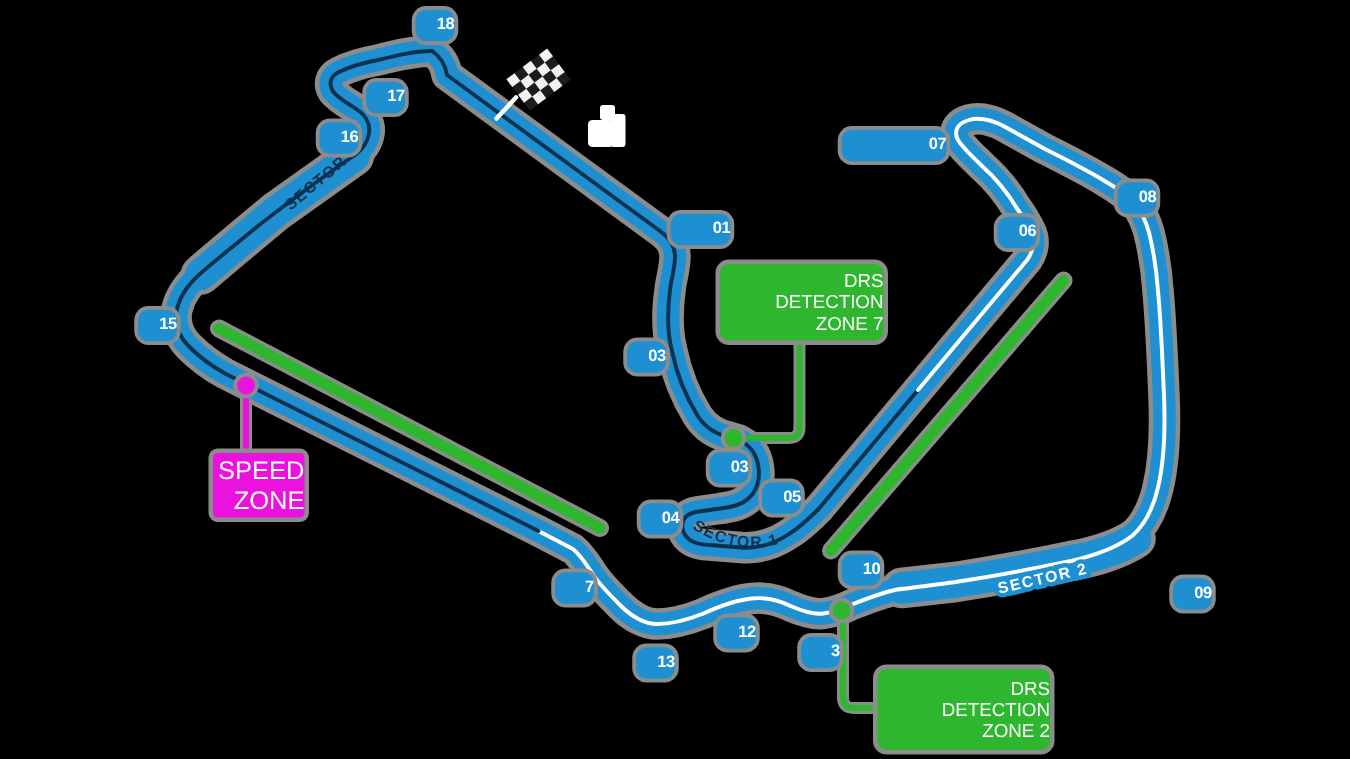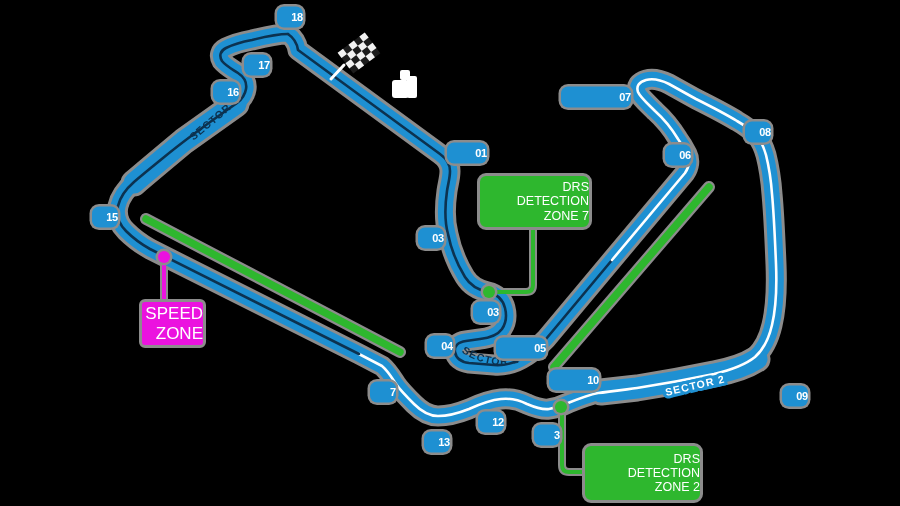--- a/index.html
+++ b/index.html
@@ -118,26 +118,26 @@
     <span class="ln">DRS</span>
     <span class="ln">DETECTION</span>
     <span class="ln">ZONE 2</span>
   </div>
 
   <div id="badges">
       <div class="badge" style="left: 467px; top: 153px; padding-left: 14px;">01</div>
       <div class="badge" style="left: 431px; top: 238px;">03</div>
       <div class="badge" style="left: 486px; top: 312px;">03</div>
       <div class="badge" style="left: 440px; top: 346px;">04</div>
-      <div class="badge" style="left: 521px; top: 348px; padding-left: 24px;">05</div>
+      <div class="badge" style="left: 521px; top: 332px;">05</div>
       <div class="badge" style="left: 678px; top: 155px;">06</div>
       <div class="badge" style="left: 596px; top: 97px; padding-left: 44px;">07</div>
       <div class="badge" style="left: 758px; top: 132px;">08</div>
       <div class="badge" style="left: 795px; top: 348px; margin-top: 48px;">09</div>
-      <div class="badge" style="left: 574px; top: 380px; padding-left: 24px;">10</div>
+      <div class="badge" style="left: 574px; top: 380px;">10</div>
       <div class="badge" style="left: 547px; top: 435px;">3</div>
       <div class="badge" style="left: 491px; top: 422px;">12</div>
       <div class="badge" style="left: 437px; top: 442px;">13</div>
       <div class="badge" style="left: 383px; top: 392px;">7</div>
       <div class="badge" style="left: 105px; top: 217px;">15</div>
       <div class="badge" style="left: 226px; top: 92px;">16</div>
       <div class="badge" style="left: 213px; top: 65px; margin-left: 44px;">17</div>
       <div class="badge" style="left: 290px; top: 17px;">18</div>
     </div>
 </div>

